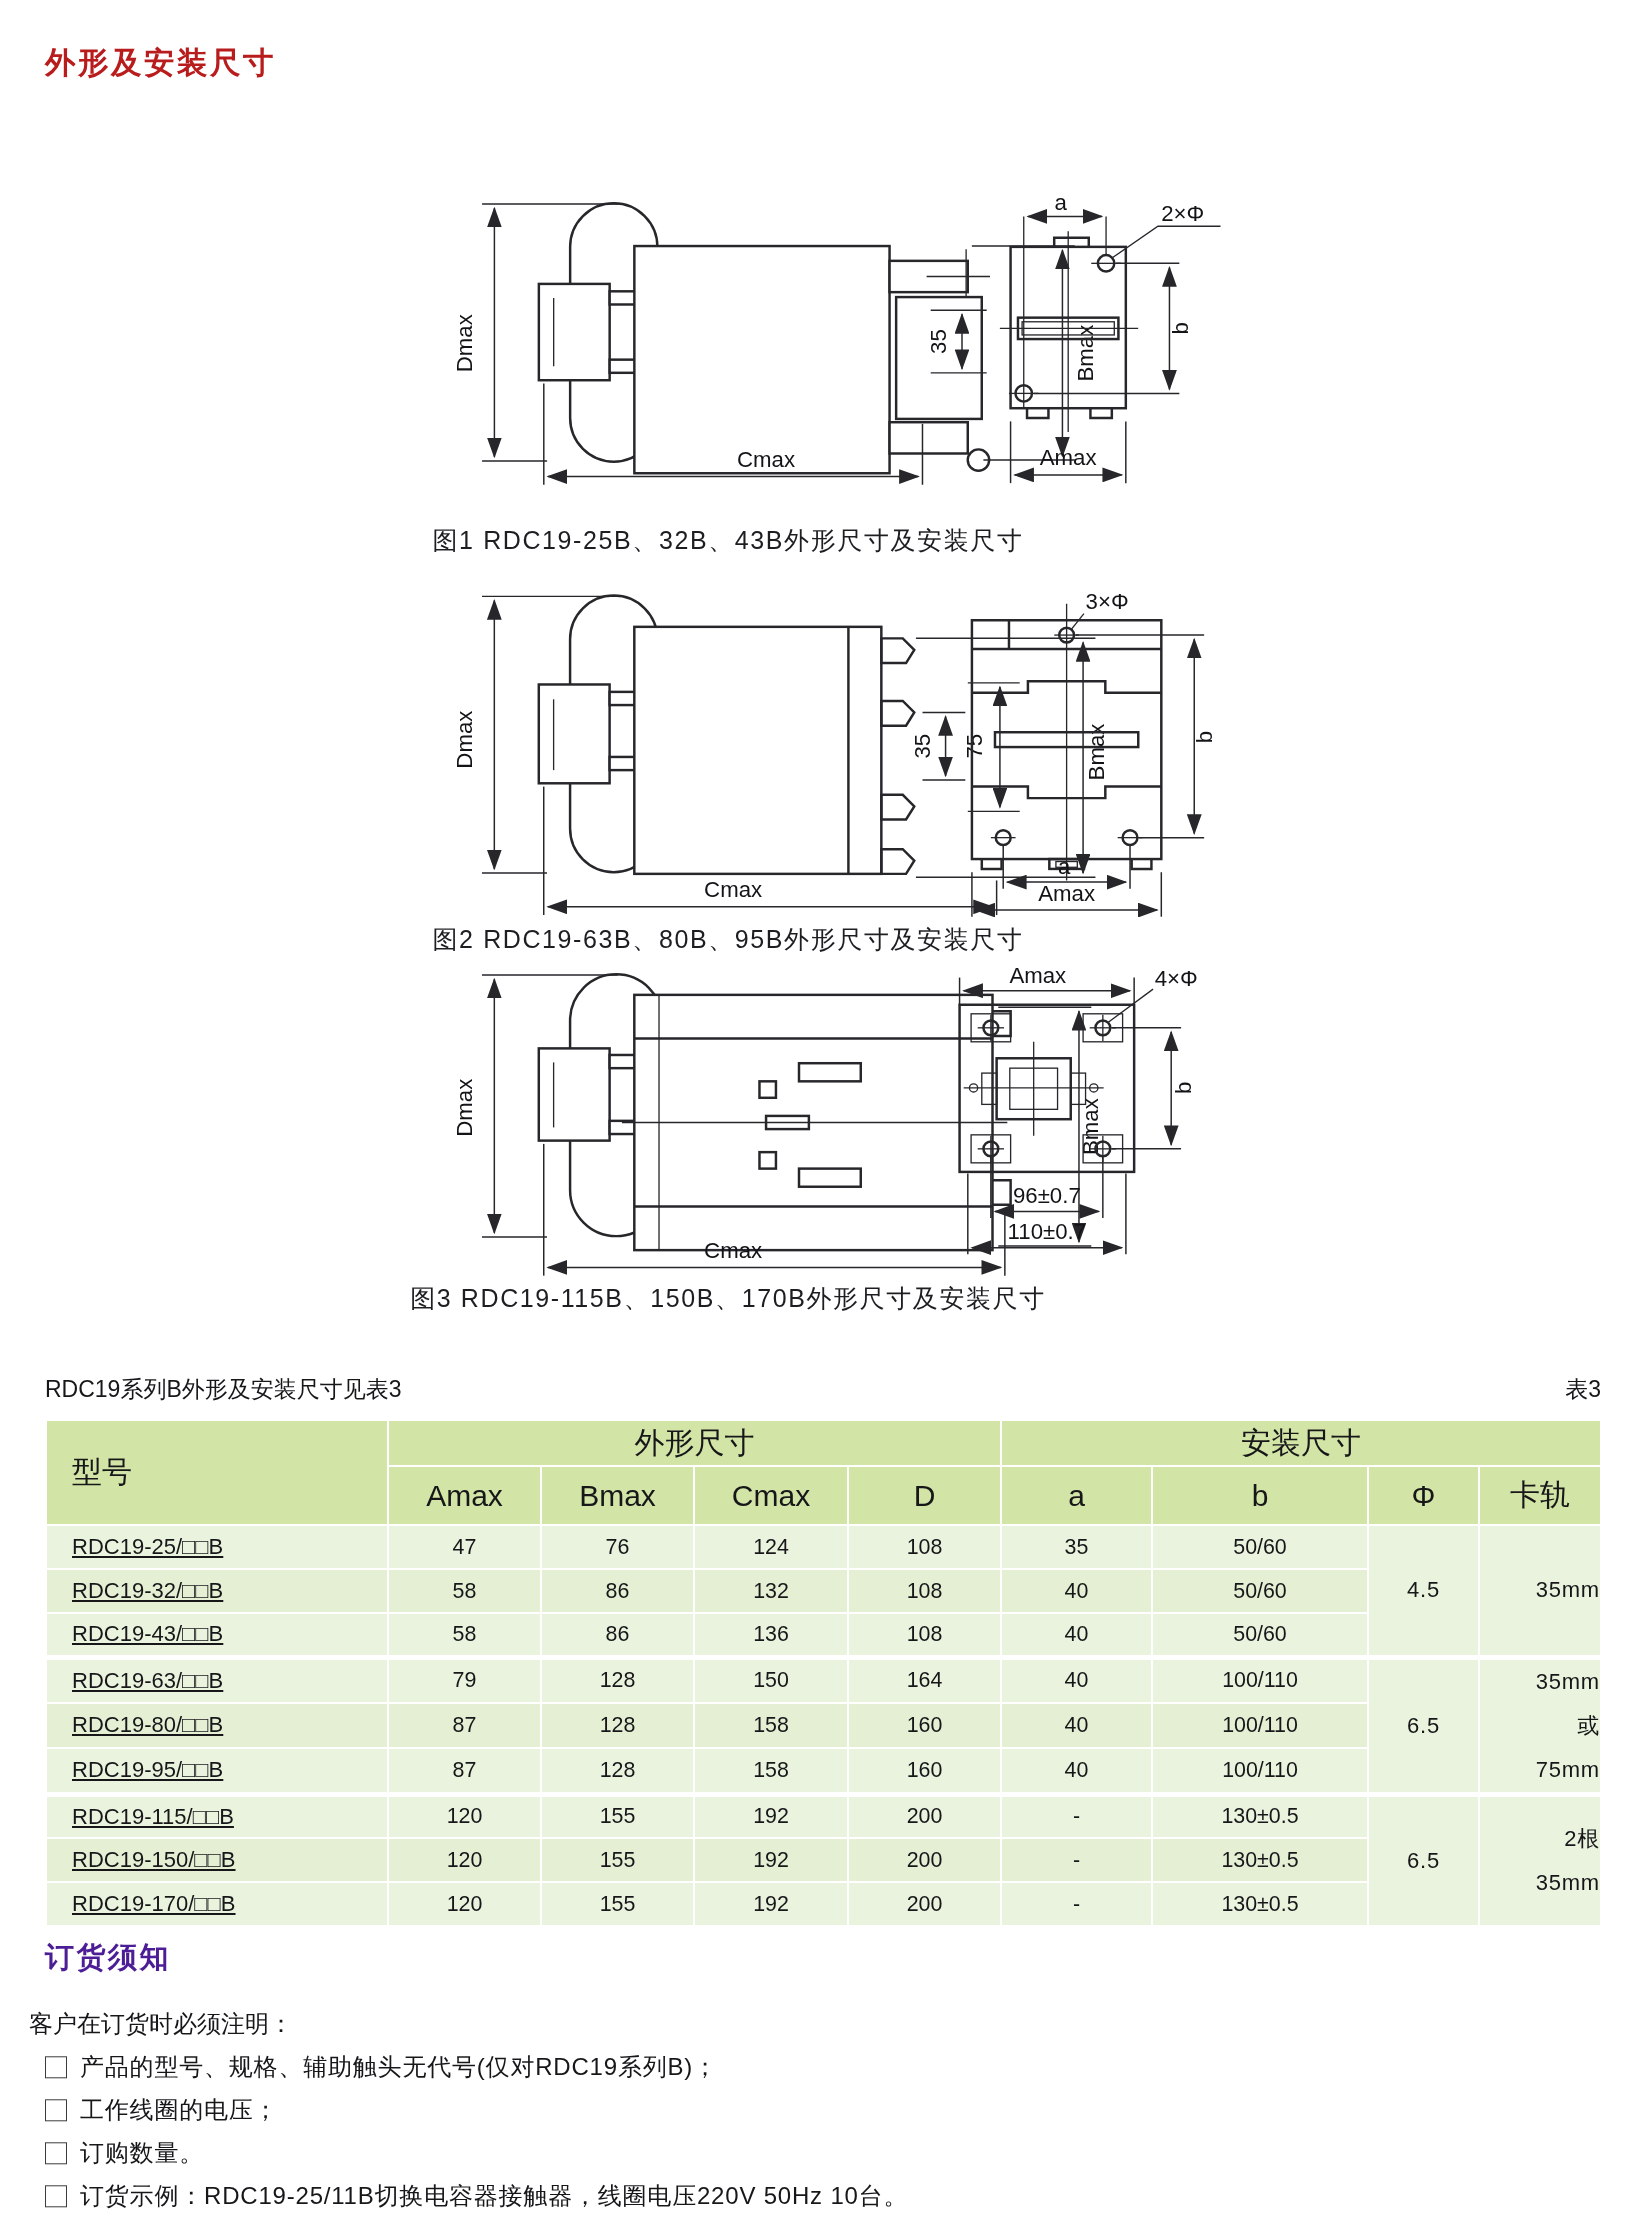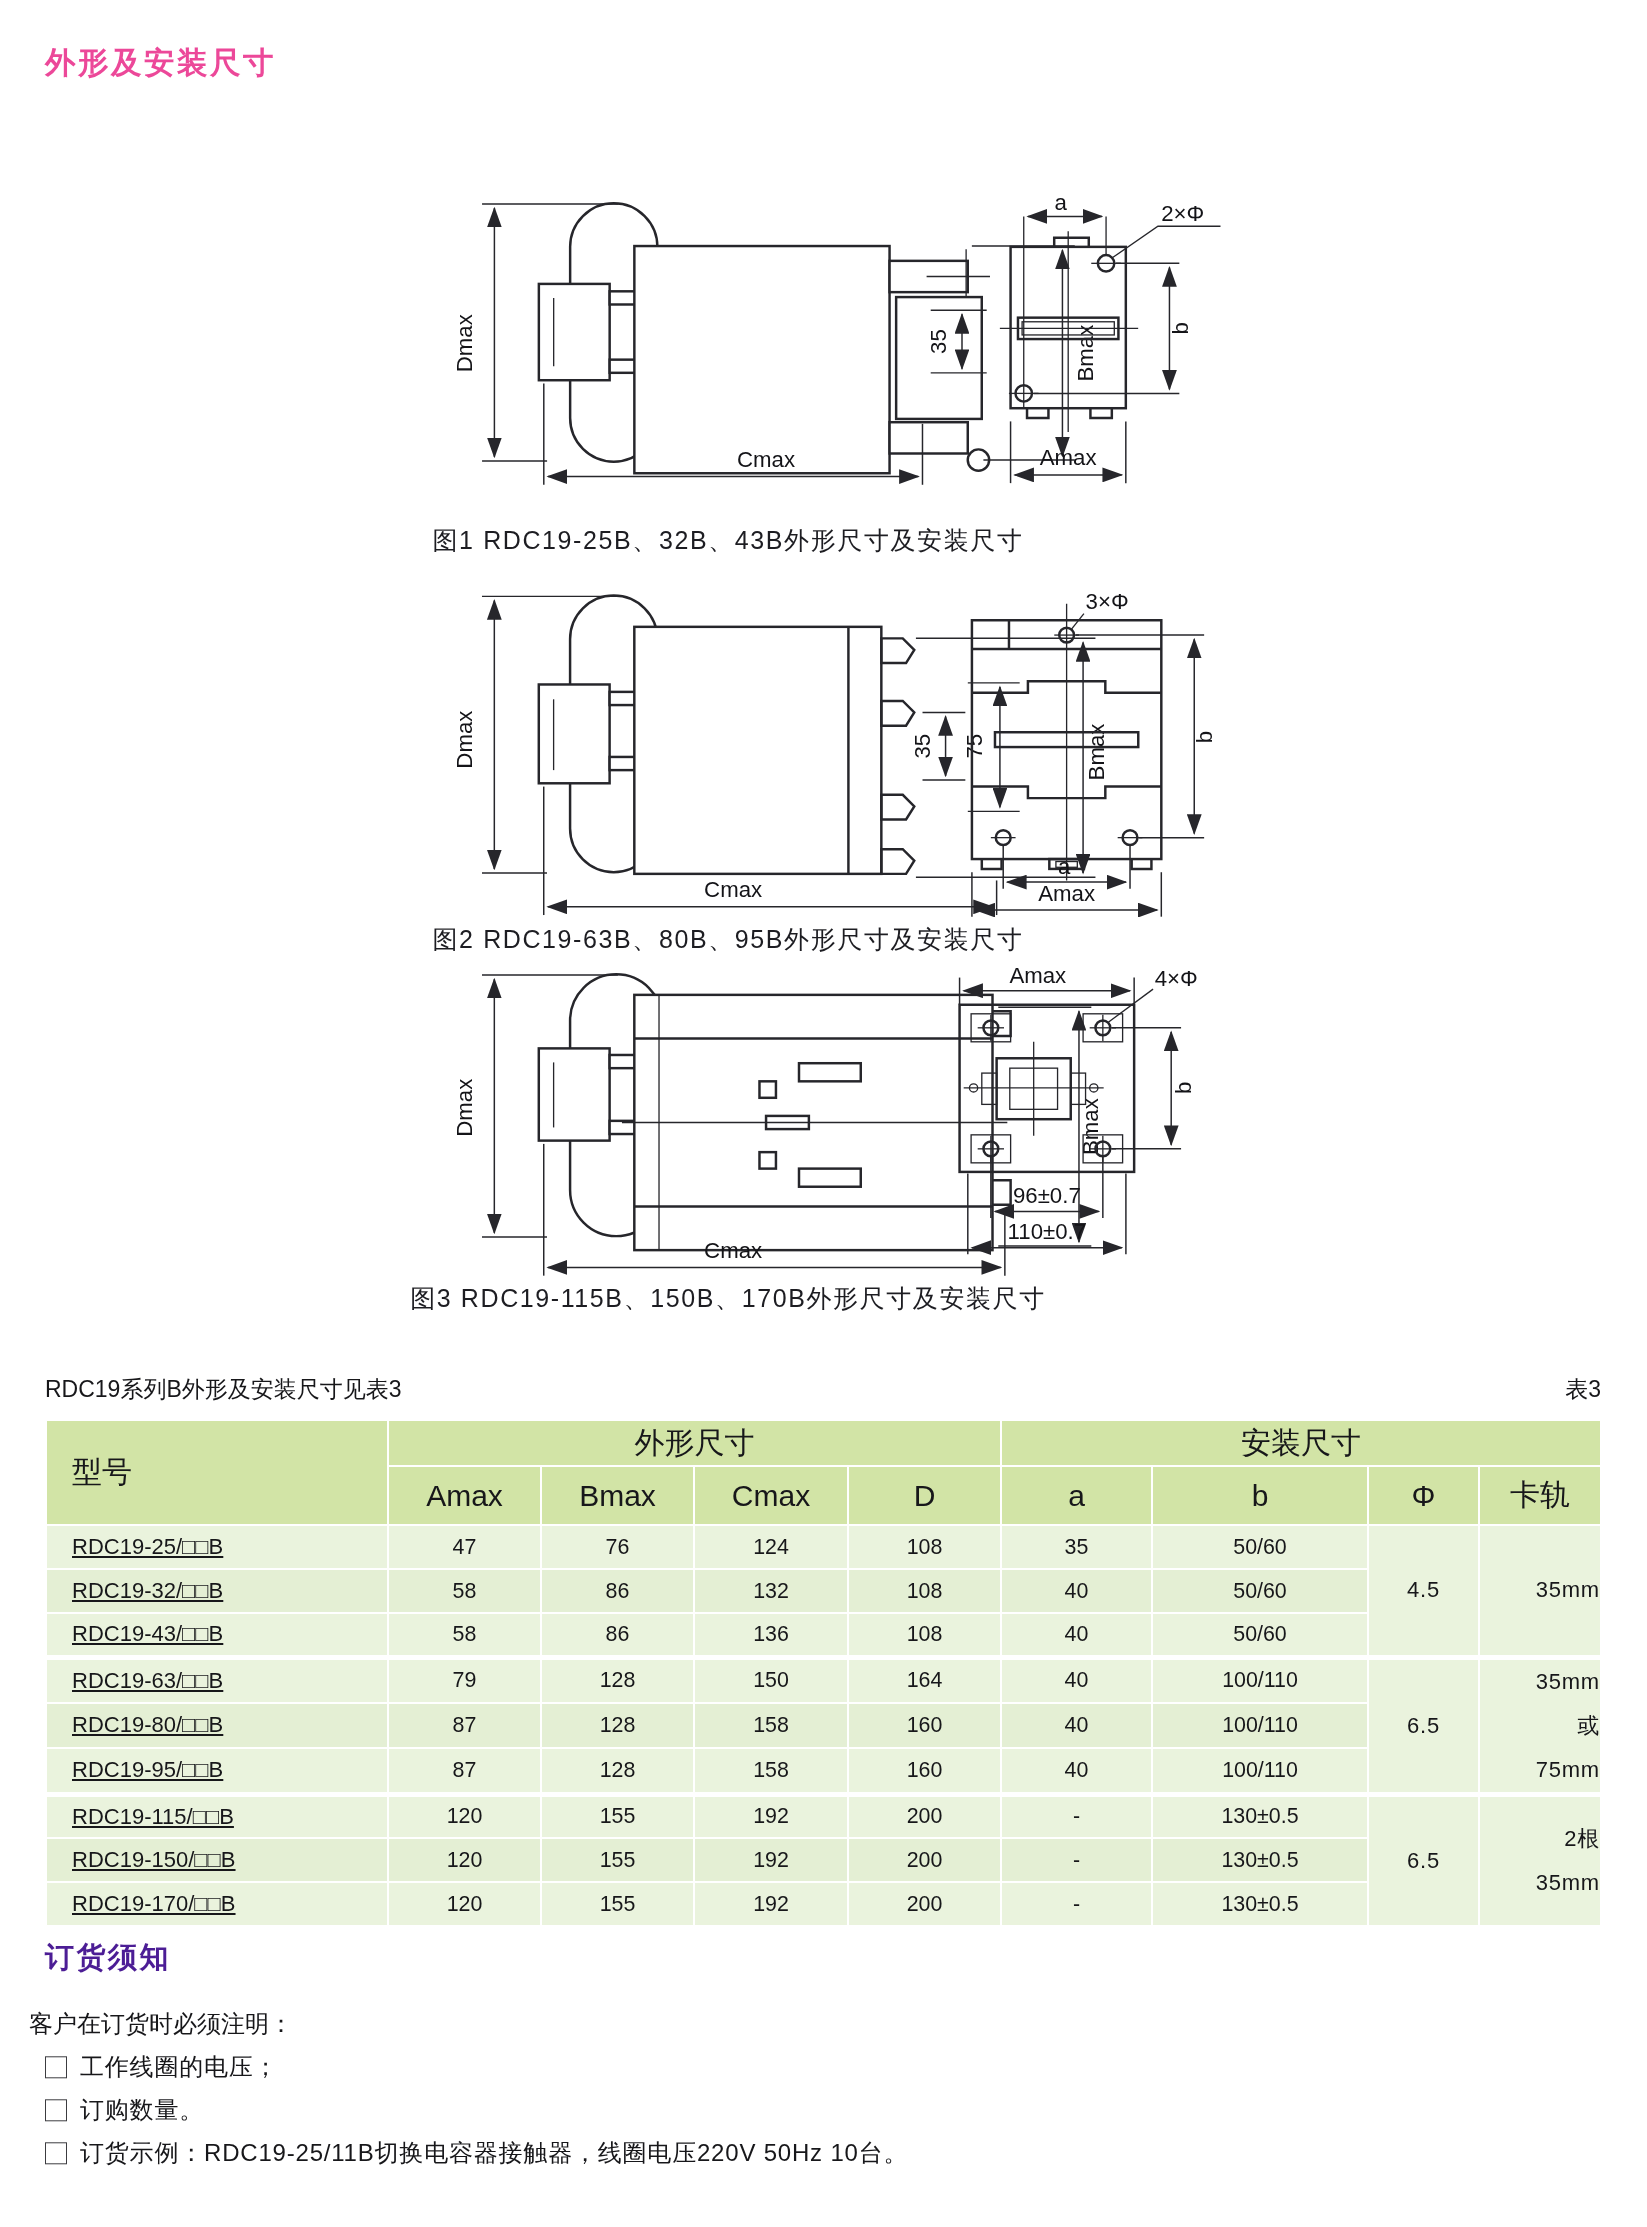--- a/index.html
+++ b/index.html
@@ -1,20 +1,20 @@
 <!DOCTYPE html>
 <html style="font-size:13px"><head>
 <meta charset="utf-8">
 <style>
   * { margin:0; padding:0; box-sizing:border-box; }
   html,body { background:#ffffff; }
   body { font-family:"Liberation Sans","DejaVu Sans",sans-serif; color:#17171a; }
   .page { position:relative; width:1648px; height:2227px; background:#fff; overflow:hidden; }
 
-  .page-title { position:absolute; left:45px; top:43px; font-size:30.5px; font-weight:600; color:#ec4899; letter-spacing:2.5px; }
+  .page-title { position:absolute; left:45px; top:43px; font-size:30.5px; font-weight:600; color:#b91c1c; letter-spacing:2.5px; }
   .intro { position:absolute; left:45px; top:133px; font-size:24px; color:#101014; letter-spacing:0.8px; }
 
   .fig { position:absolute; }
   .fig-cap { position:absolute; left:16px; width:1424px; text-align:center; font-size:25px; font-weight:500; color:#1d1d22; letter-spacing:1.6px; }
   #cap1 { top:524px; } #cap2 { top:923px; } #cap3 { top:1282px; }
 
   svg .ol   { fill:none; stroke:#26262b; stroke-width:3; }
   svg .olw  { fill:#ffffff; stroke:#26262b; stroke-width:3; }
   svg .thin { fill:none; stroke:#26262b; stroke-width:1.6; }
   svg .dim  { fill:none; stroke:#26262b; stroke-width:1.8; }
@@ -397,19 +397,20 @@
         <td>200</td>
         <td>-</td>
         <td>130±0.5</td>
       </tr>
     </tbody>
   </table>
 
   <div class="h2-blue">订货须知</div>
   <div class="order-intro">客户在订货时必须注明：</div>
   <ul class="order-list">
+    <li><span class="chk"></span><span>产品的型号、规格、辅助触头无代号(仅对RDC19系列B)；</span></li>
     <li><span class="chk"></span><span>工作线圈的电压；</span></li>
     <li><span class="chk"></span><span>订购数量。</span></li>
     <li><span class="chk"></span><span>订货示例：RDC19-25/11B切换电容器接触器，线圈电压220V 50Hz 10台。</span></li>
   </ul>
 
 </div>
 
 
 </body></html>

